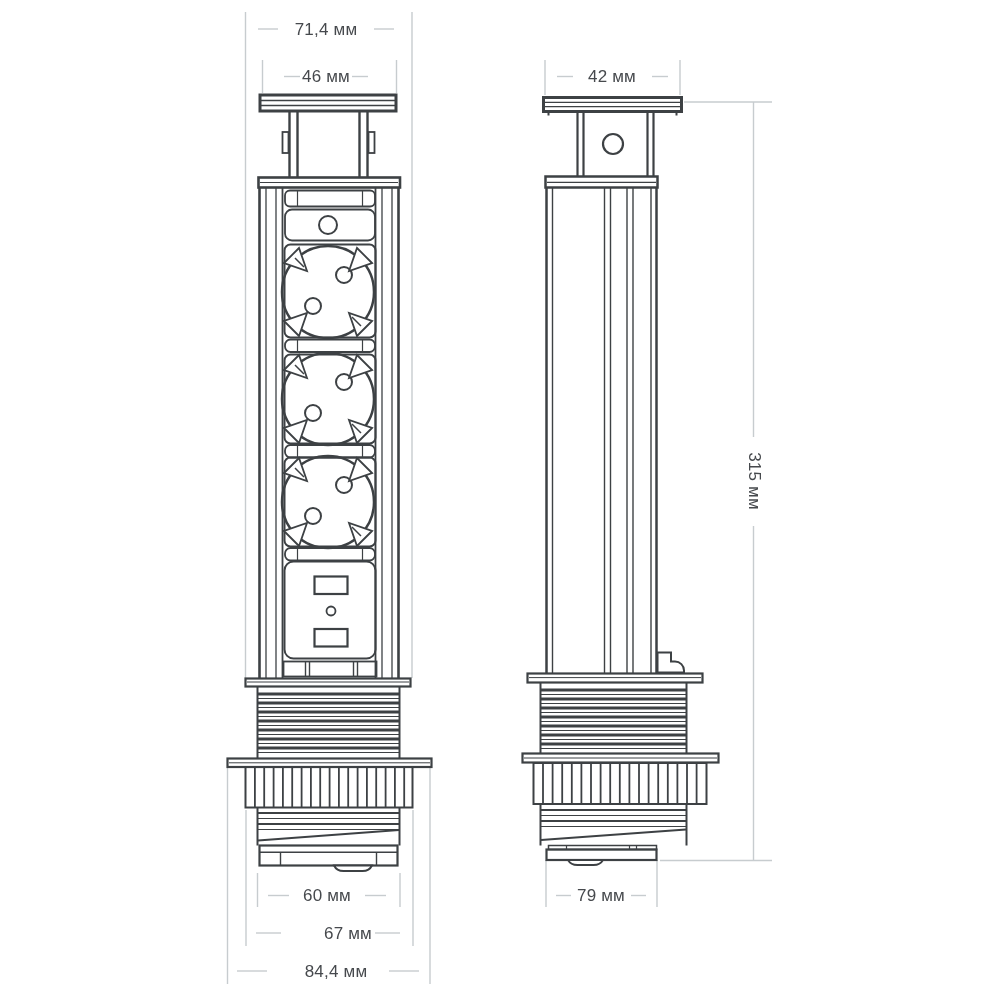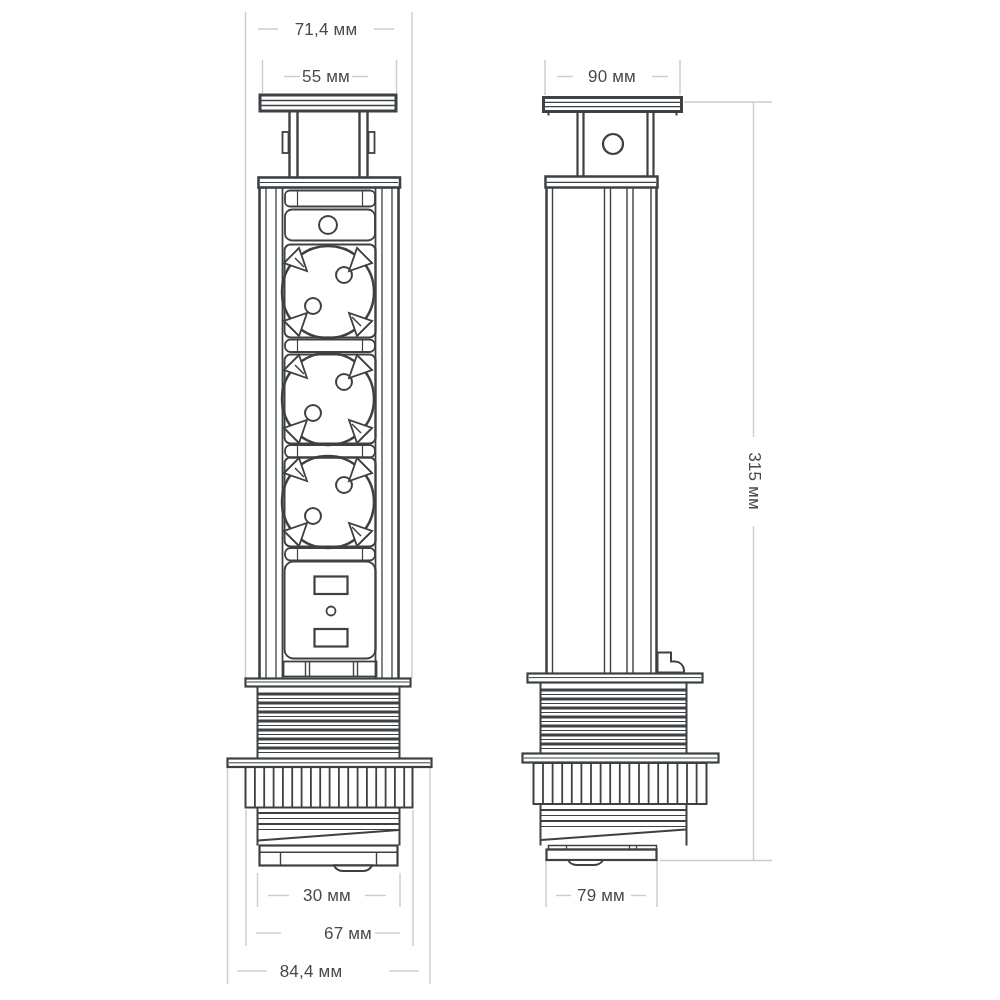--- a/index.html
+++ b/index.html
@@ -358,27 +358,27 @@
       <line x1="629.5" y1="845.5" x2="629.5" y2="849.5" stroke-width="1.2"></line>
       <line x1="636.5" y1="845.5" x2="636.5" y2="849.5" stroke-width="1.2"></line>
       <rect x="546.5" y="849.5" width="110" height="10.5" stroke-width="2.2"></rect>
       <path class="white" d="M568,860 C570,863.8 573.5,865 577.5,865 L593.5,865 C597.5,865 601,863.8 603,860 Z" stroke-width="1.8"></path>
     </g>
   </g>
 </svg>
 
   <div class="dim-label" style="left:326px;top:29px;">71,4 мм</div>
 
-  <div class="dim-label" style="left:326px;top:76px;">55 мм</div>
-
-  <div class="dim-label" style="left:612px;top:76px;">90 мм</div>
+  <div class="dim-label" style="left:326px;top:76px;">46 мм</div>
+
+  <div class="dim-label" style="left:612px;top:76px;">42 мм</div>
 
   <div class="dim-label vertical" style="left:754px;top:481px;">315 мм</div>
 
-  <div class="dim-label" style="left:327px;top:895px;">30 мм</div>
+  <div class="dim-label" style="left:327px;top:895px;">60 мм</div>
 
   <div class="dim-label" style="left:328px;top:933px;margin-left:20px;">67 мм</div>
 
-  <div class="dim-label" style="left:311px;top:971px;text-align:right;">84,4 мм</div>
+  <div class="dim-label" style="left:336px;top:971px;text-align:right;">84,4 мм</div>
 
   <div class="dim-label" style="left:601px;top:895px;">79 мм</div>
 
 </div>
 
 </body></html>

